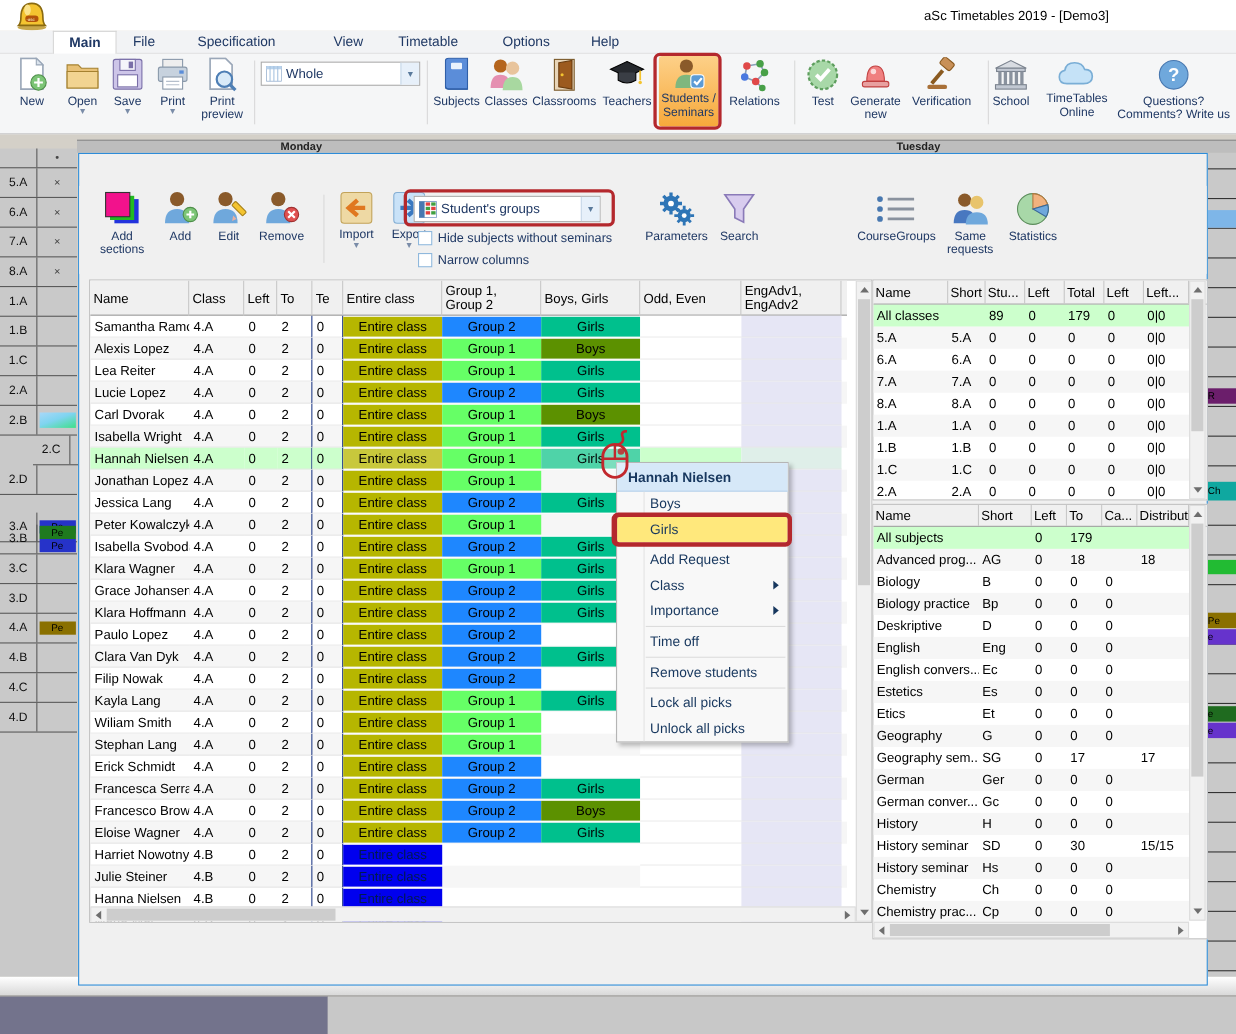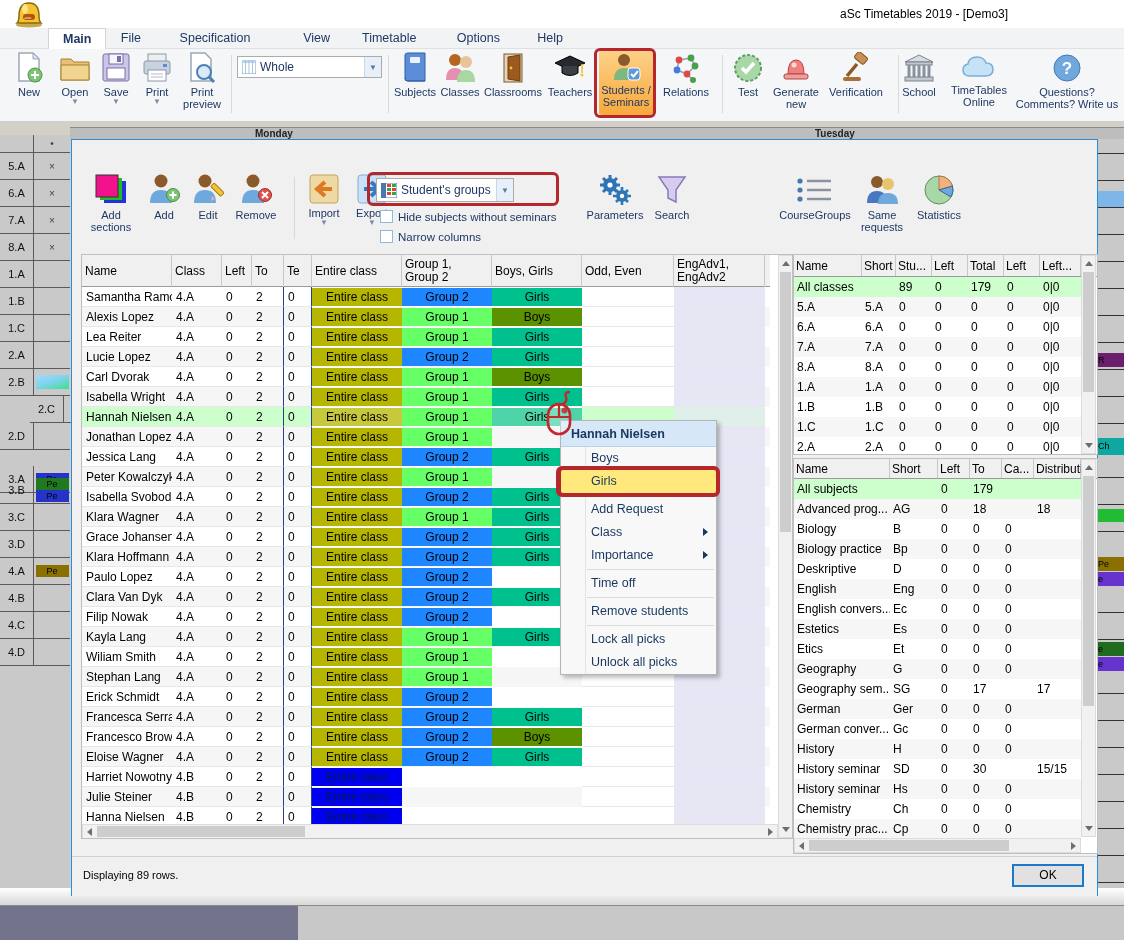--- a/index.html
+++ b/index.html
@@ -479,21 +479,21 @@
       </div>
       <div class="tbtn" style="left:278px;top:4px;width:44px">
         <svg class="ric" width="32" height="32" viewBox="0 0 32 32">
             <rect x="2" y="2" width="28" height="28" rx="3" fill="#C9E2F8" stroke="#84AED4"></rect>
             <path d="M8 16 H20 M15 9 l8 7 -8 7" stroke="#3A78C0" stroke-width="4" fill="none"></path>
           </svg>
         <span>Export</span>
         <div class="drop">▼</div>
       </div>
 
-      <div class="combo" style="left:304px;top:9px;width:138px;height:24px">
+      <div class="combo" style="left:304px;top:9px;width:170px;height:24px">
         <svg class="cico" width="16" height="15" viewBox="0 0 16 15">
             <rect x="0" y="0" width="16" height="15" fill="#FFF" stroke="#4878B0"></rect>
             <rect x="0" y="0" width="5" height="15" fill="#4878B0"></rect>
             <rect x="6" y="1" width="4" height="3" fill="#E04040"></rect>
             <rect x="11" y="1" width="4" height="3" fill="#40A040"></rect>
             <rect x="6" y="5" width="4" height="3" fill="#40A040"></rect>
             <rect x="11" y="5" width="4" height="3" fill="#E04040"></rect>
             <rect x="6" y="9" width="4" height="3" fill="#E04040"></rect>
             <rect x="11" y="9" width="4" height="3" fill="#40A040"></rect>
           </svg>
@@ -1173,24 +1173,20 @@
         <div class="thumbV" style="top:16px;height:230px"></div>
         <span class="arr ad" style="left:3px;bottom:5px"></span>
       </div>
       <div class="sbH" style="left:0;top:379px;width:287px">
         <span class="arr al" style="left:4px;top:3px"></span>
         <div class="thumbH" style="left:14px;width:200px"></div>
         <span class="arr ar" style="right:4px;top:3px"></span>
       </div>
     </div>
 
-    <div class="dlg-bottom">
-      <span class="statustxt">Displaying 89 rows.</span>
-      <div class="okbtn"><span>OK</span></div>
-    </div>
   </div>
 
   <div class="abs ctxmenu" id="ctxmenu">
     <div class="ctx-head">Hannah Nielsen</div>
     <div class="ctx-strip"></div>
     <div id="ctx-items">
         <div class="ctx-item">Boys</div>
         <div class="ctx-item ctx-hl">Girls</div>
         <div class="ctx-sep"></div>
         <div class="ctx-item">Add Request</div>

